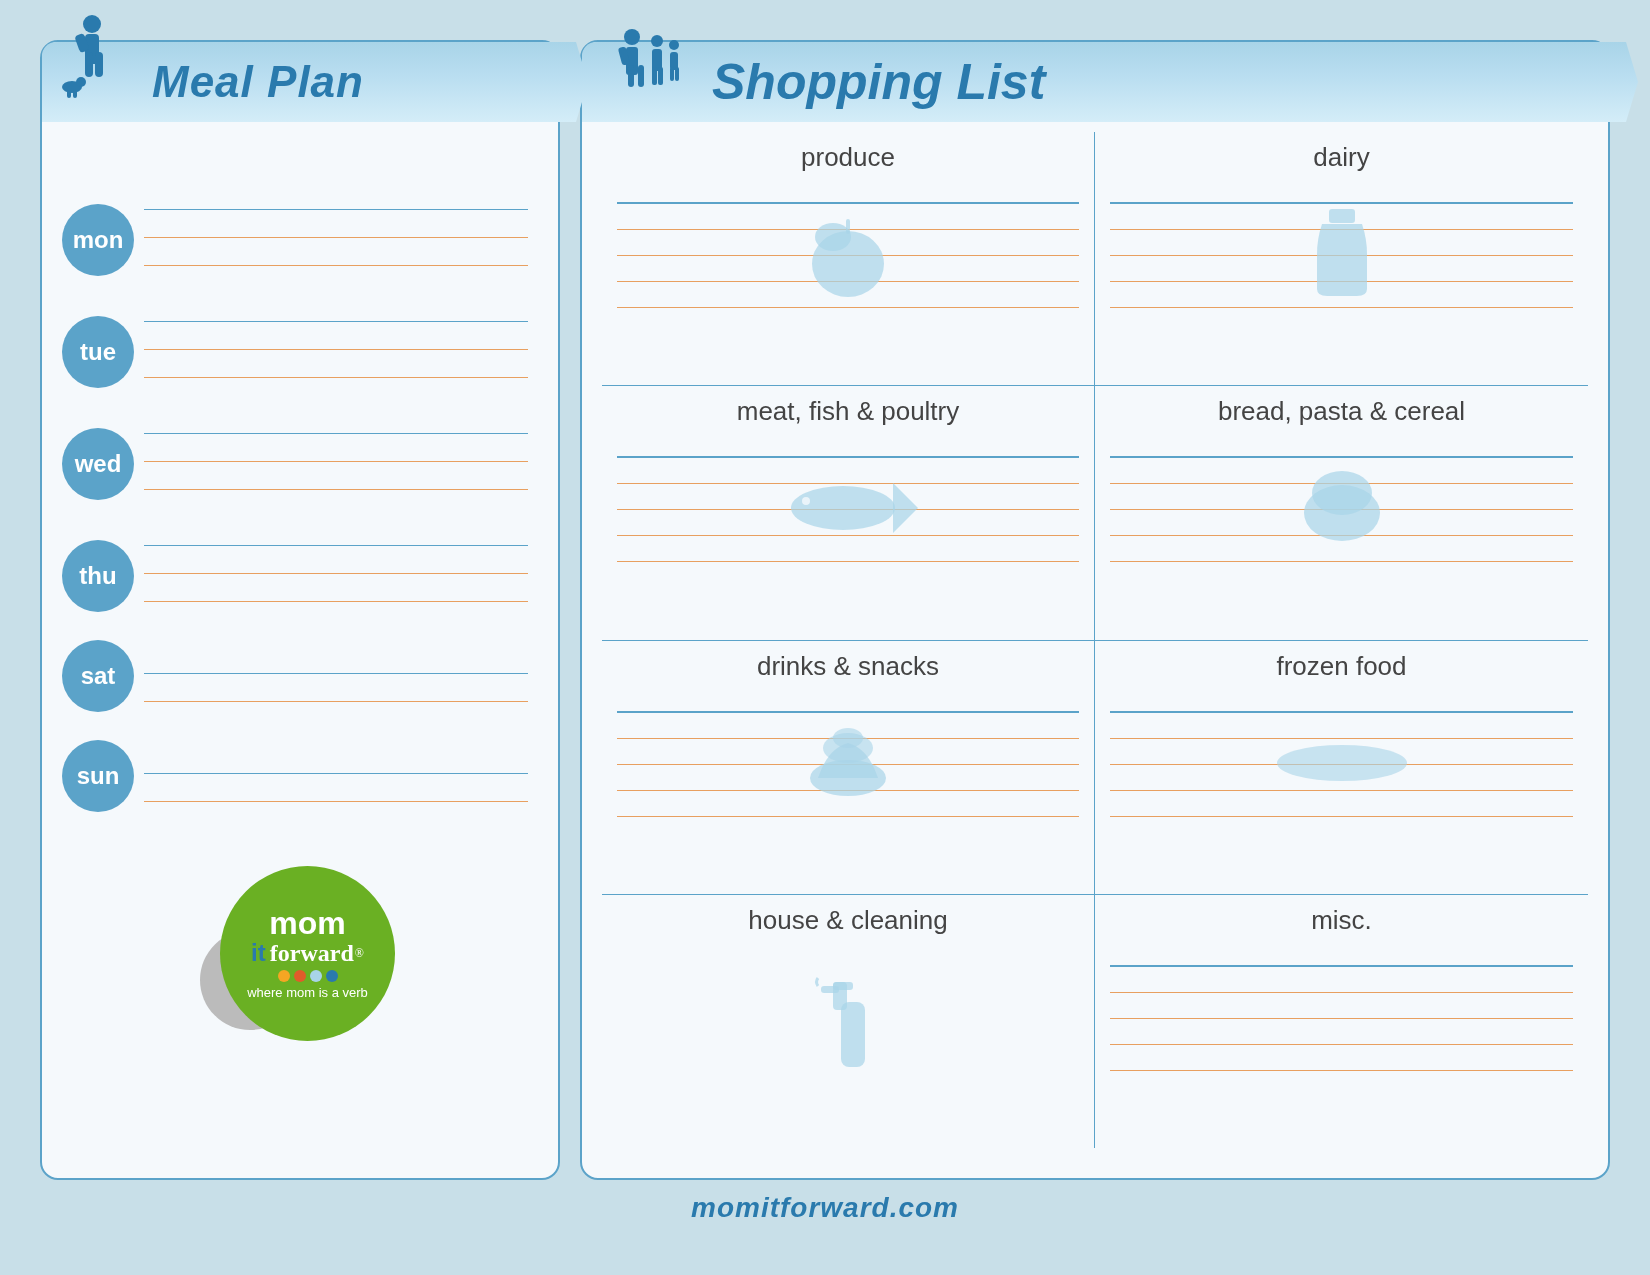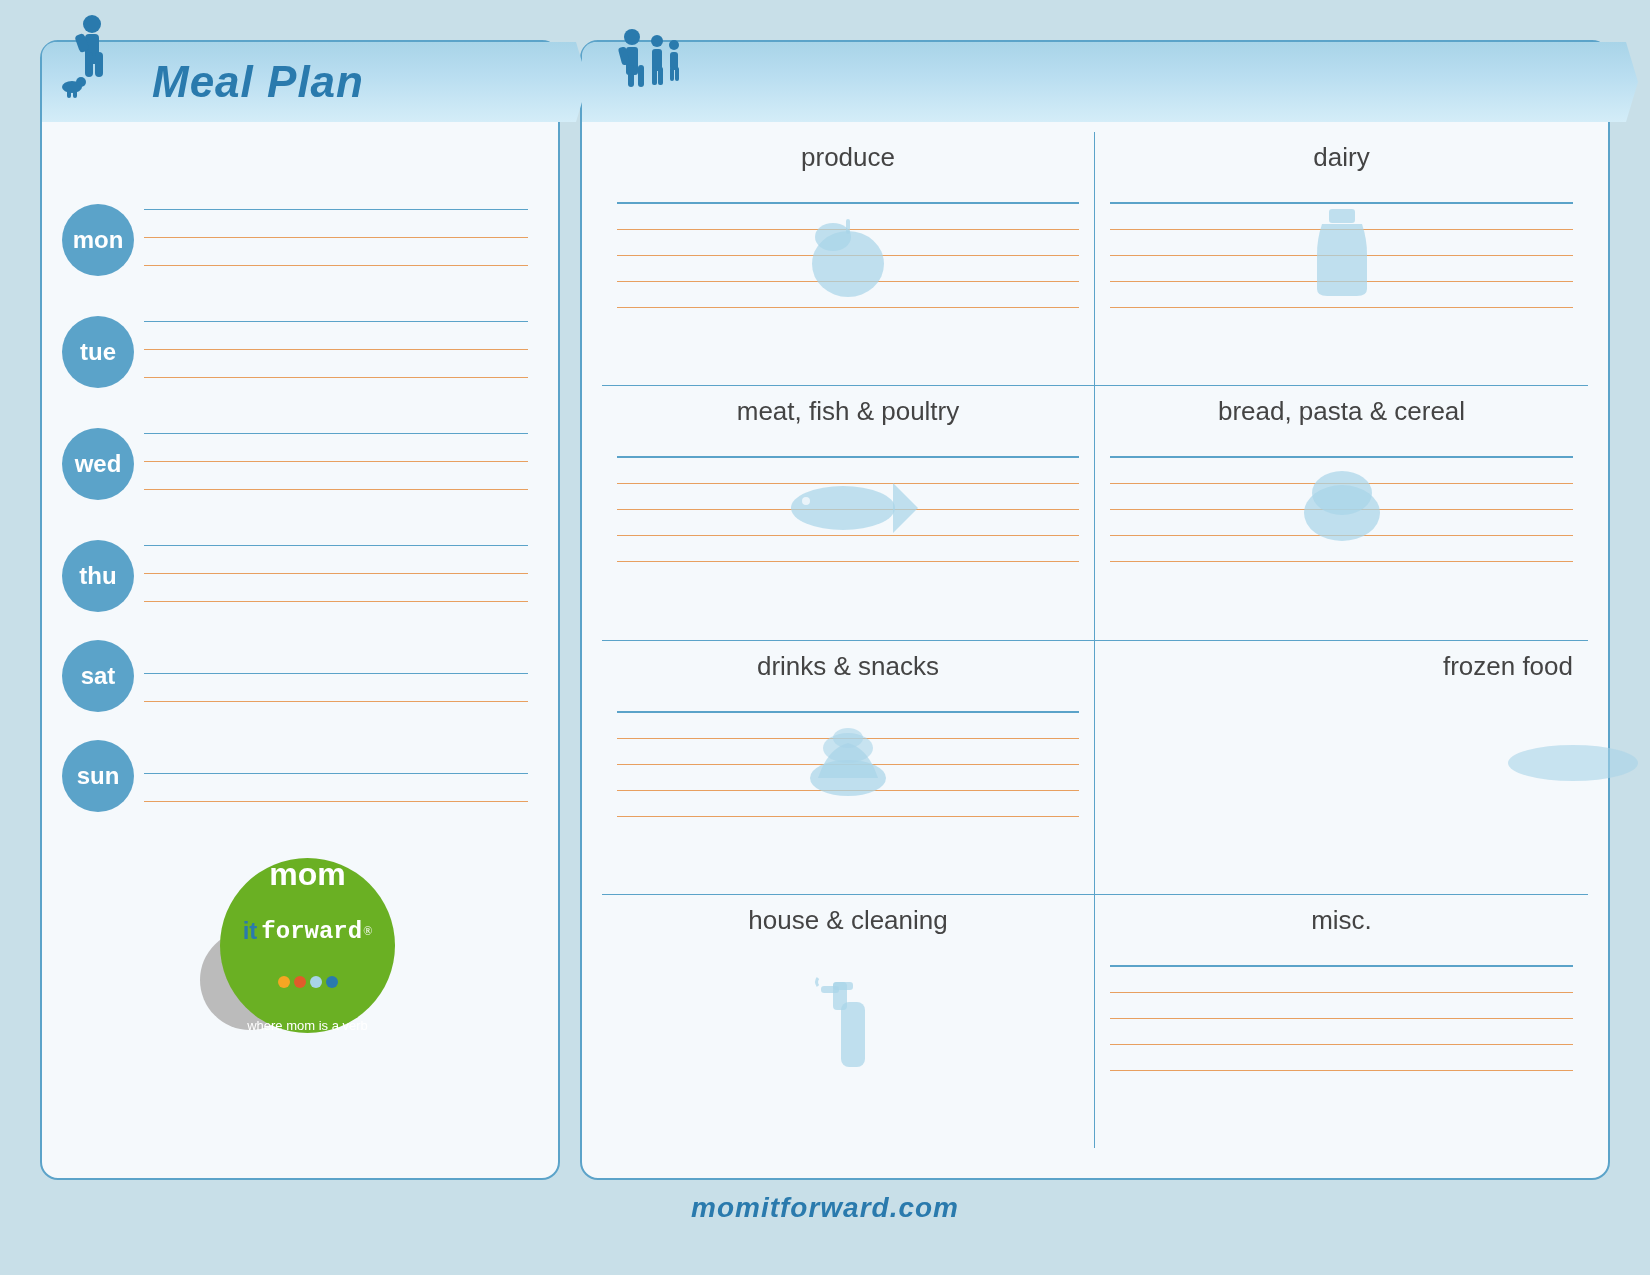--- a/index.html
+++ b/index.html
@@ -368,25 +368,25 @@
             <div class="write-line"></div>
           </div>
         </div>
       </div>
 
       <div class="logo-area">
         <div style="position:relative; width:200px; height:180px;">
 
           <div style="position:absolute; bottom:0; left:0; width:100px; height:100px; border-radius:50%; background:#bbb; z-index:0;"></div>
 
-          <div style="position:absolute; top:8px; left:20px; width:175px; height:175px; border-radius:50%; background:#6ab023; z-index:1; display:flex; flex-direction:column; align-items:center; justify-content:space-between;">
+          <div style="position:absolute; top:16px; left:20px; width:175px; height:175px; border-radius:50%; background:#6ab023; z-index:1; display:flex; flex-direction:column; align-items:center; justify-content:center;">
             <span style="color:white; font-size:32px; font-weight:bold; font-family:Arial,sans-serif; line-height:1.0;">mom</span>
             <div style="display:flex; align-items:center;">
               <span style="color:#2a7aad; font-size:24px; font-weight:bold; font-family:Arial,sans-serif;">it</span>
-              <span style="color:white; font-size:24px; font-weight:bold; font-family:Liberation Mono, monospace; margin-left:4px;">forward</span>
+              <span style="color:white; font-size:24px; font-weight:bold; font-family:Liberation Serif, serif; margin-left:4px;">forward</span>
               <sup style="color:white; font-size:12px; margin-left:1px;">®</sup>
             </div>
             <div class="logo-dots">
               <div class="dot" style="background:#f5a623;"></div>
               <div class="dot" style="background:#e05c2a;"></div>
               <div class="dot" style="background:#a8d4e8;"></div>
               <div class="dot" style="background:#2a7aad;"></div>
             </div>
             <span style="color:white; font-size:13px; font-family:Arial,sans-serif; margin-top:3px;">where mom is a verb</span>
           </div>
@@ -410,20 +410,21 @@
             <rect x="50" y="22" width="10" height="22" rx="3" fill="#2a7aad"></rect>
             <rect x="50" y="40" width="5" height="18" rx="2" fill="#2a7aad"></rect>
             <rect x="56" y="40" width="5" height="18" rx="2" fill="#2a7aad"></rect>
 
             <circle cx="72" cy="18" r="5" fill="#2a7aad"></circle>
             <rect x="68" y="25" width="8" height="18" rx="3" fill="#2a7aad"></rect>
             <rect x="68" y="40" width="4" height="14" rx="2" fill="#2a7aad"></rect>
             <rect x="73" y="40" width="4" height="14" rx="2" fill="#2a7aad"></rect>
           </svg>
         </div>
+        <span class="shopping-title">Shopping List</span>
         <div class="shopping-header-arrow"></div>
       </div>
 
       <div class="shopping-grid">
 
         <div class="shopping-section shopping-section-left">
           <div class="section-title">produce</div>
           <div class="s-line-blue"></div>
           <div class="lines-with-icon">
             <div class="s-line"></div>
@@ -504,21 +505,21 @@
                 <path d="M20 60 Q30 30 50 25 Q70 30 80 60 Z" fill="#a8d4e8" opacity="0.7"></path>
                 <ellipse cx="50" cy="30" rx="25" ry="15" fill="#a8d4e8" opacity="0.6"></ellipse>
                 <ellipse cx="50" cy="20" rx="15" ry="10" fill="#a8d4e8" opacity="0.6"></ellipse>
               </svg>
             </div>
             <div class="s-line"></div>
             <div class="s-line"></div>
           </div>
         </div>
 
-        <div class="shopping-section" style="border-top:1px solid #5ba3c9;align-items:flex-end;">
+        <div class="shopping-section" style="border-top:1px solid #5ba3c9;">
           <div class="section-title">frozen food</div>
           <div class="s-line-blue"></div>
           <div class="lines-with-icon">
             <div class="s-line"></div>
             <div class="s-line"></div>
             <div class="icon-overlay">
               <svg width="150" height="60" viewBox="0 0 150 60">
                 <ellipse cx="75" cy="30" rx="65" ry="18" fill="#a8d4e8" opacity="0.6"></ellipse>
               </svg>
             </div>

